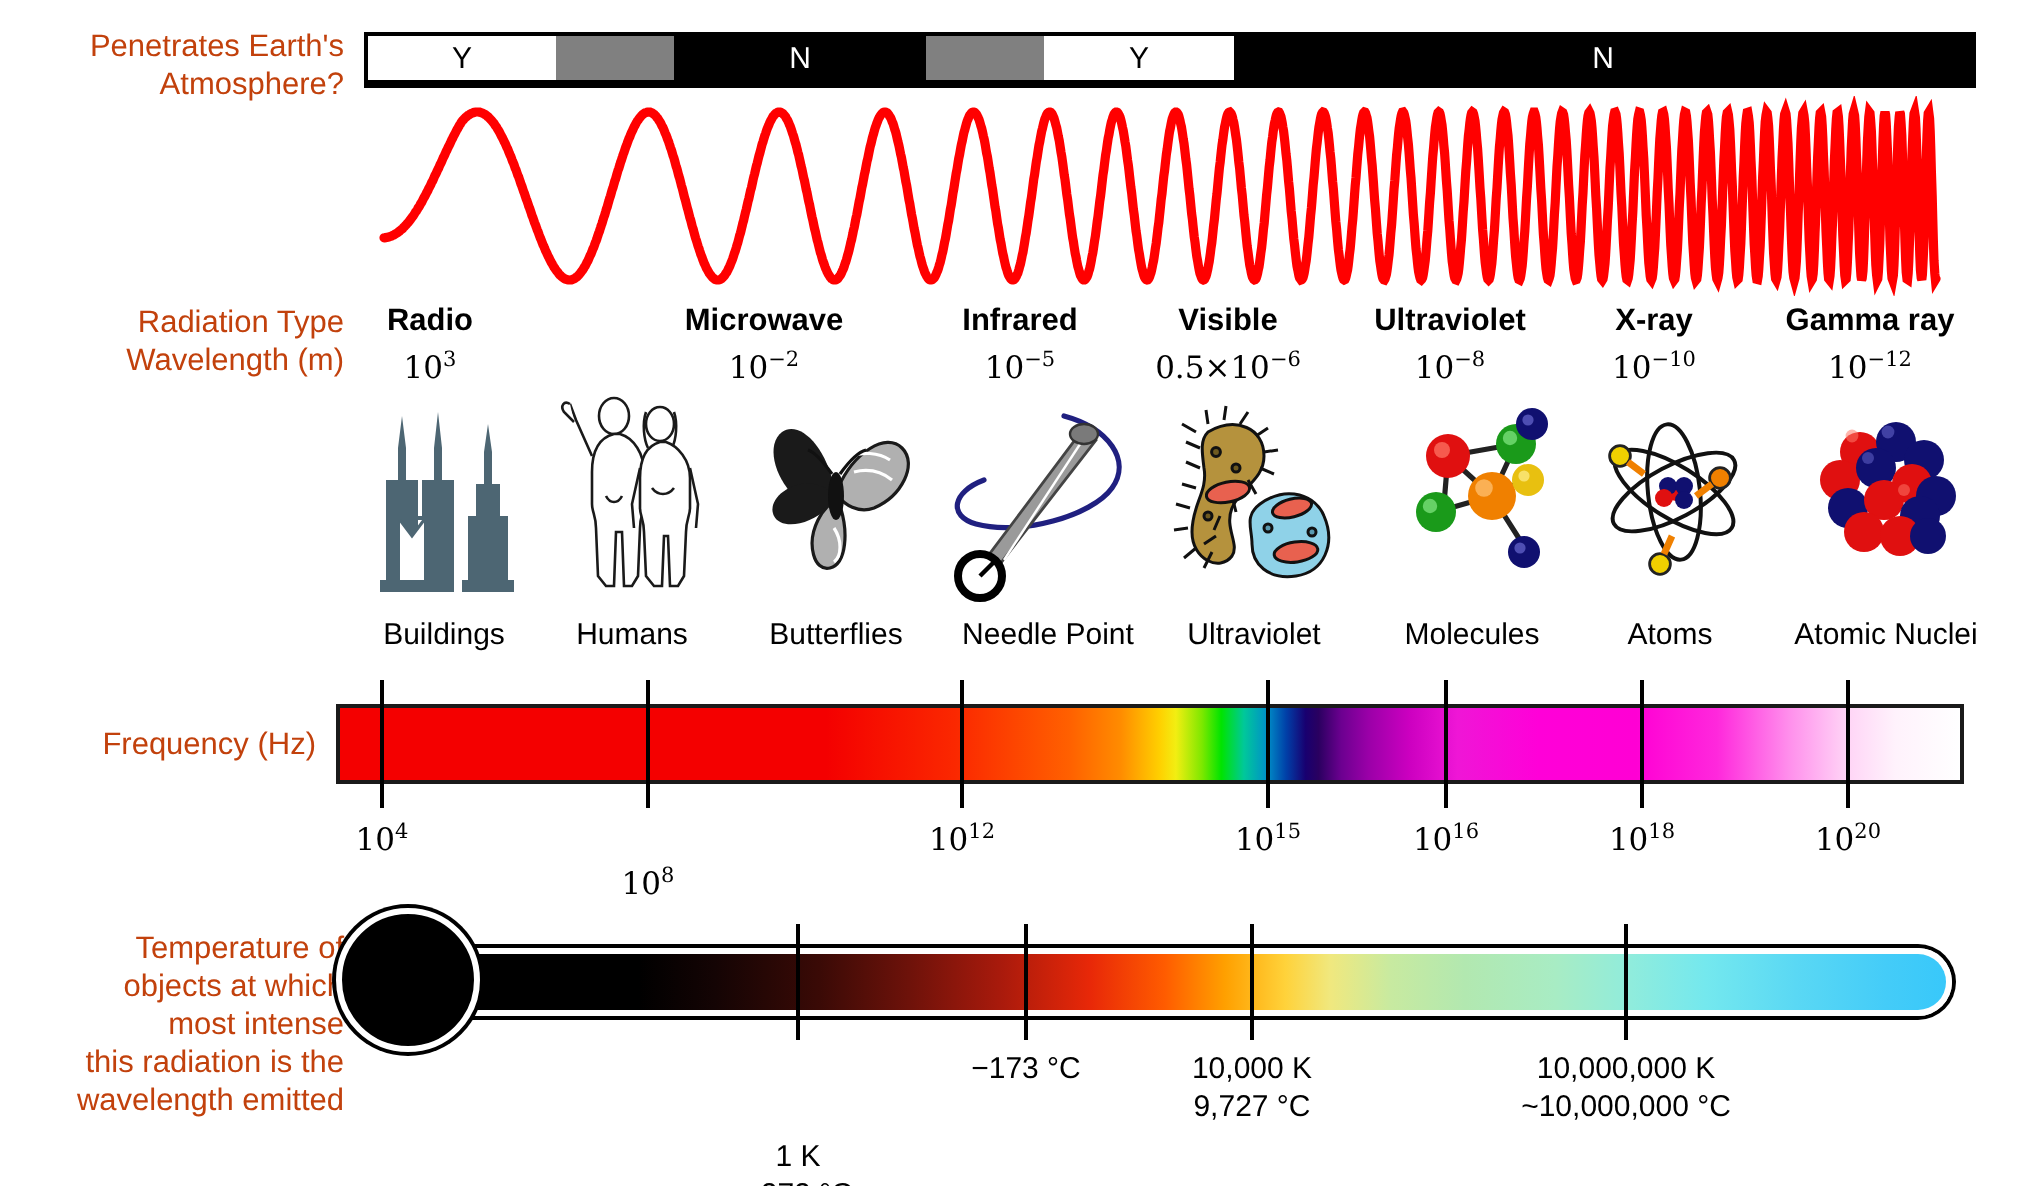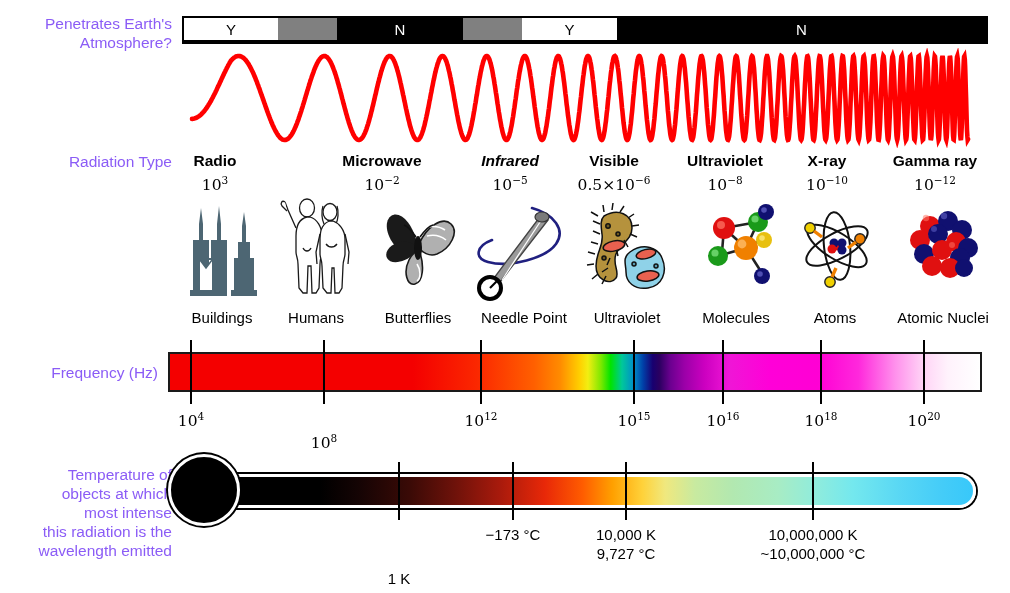--- a/index.html
+++ b/index.html
@@ -4,21 +4,21 @@
 <style>
   html,body{margin:0;padding:0;}
   body{
     width:1010px;height:593px;background:#ffffff;
     font-family:"Liberation Sans", sans-serif;
     color:#000;overflow:hidden;position:relative;
   }
   #root{position:absolute;left:0;top:0;width:1010px;height:593px;}
   .abs{position:absolute;}
   .rowlabel{
-    font-size:15.5px;line-height:19px;text-align:right;color:#8b5cf6;
+    font-size:15.5px;line-height:19px;text-align:right;color:#c2410c;
   }
   
   #atmo-bar{
     left:182px;top:16px;width:806px;height:28px;
     background:#000;border:2px solid #000;box-sizing:border-box;
   }
   .atmo-seg{position:absolute;top:2px;height:22px;box-sizing:border-box;}
   .atmo-white{background:#ffffff;}
   .atmo-gray{background:#808080;}
   .atmo-txt{
@@ -111,25 +111,26 @@
     </div>
 
   <div class="abs" style="left:180px;top:48px;width:800px;height:100px;">
     <svg width="800" height="100" viewBox="0 0 800 100">
       <path id="wavepath" fill="none" stroke="#ff0000" stroke-width="4.6" stroke-linecap="round" d="M12.0,70.9 L12.3,70.9 L12.6,70.8 L13.0,70.8 L13.3,70.7 L13.6,70.7 L13.9,70.6 L14.3,70.5 L14.6,70.4 L14.9,70.3 L15.2,70.2 L15.6,70.1 L15.9,69.9 L16.2,69.8 L16.5,69.6 L16.9,69.5 L17.2,69.3 L17.5,69.1 L17.8,68.9 L18.1,68.7 L18.5,68.5 L18.8,68.3 L19.1,68.1 L19.4,67.8 L19.8,67.6 L20.1,67.3 L20.4,67.0 L20.7,66.8 L21.1,66.5 L21.4,66.2 L21.7,65.8 L22.0,65.5 L22.3,65.2 L22.7,64.8 L23.0,64.5 L23.3,64.1 L23.6,63.8 L24.0,63.4 L24.3,63.0 L24.6,62.6 L24.9,62.2 L25.3,61.7 L25.6,61.3 L25.9,60.9 L26.2,60.4 L26.6,60.0 L26.9,59.5 L27.2,59.0 L27.5,58.5 L27.8,58.0 L28.2,57.5 L28.5,57.0 L28.8,56.5 L29.1,55.9 L29.5,55.4 L29.8,54.9 L30.1,54.3 L30.4,53.7 L30.8,53.2 L31.1,52.6 L31.4,52.0 L31.7,51.4 L32.0,50.8 L32.4,50.2 L32.7,49.6 L33.0,49.0 L33.3,48.3 L33.7,47.7 L34.0,47.1 L34.3,46.4 L34.6,45.8 L35.0,45.1 L35.3,44.5 L35.6,43.8 L35.9,43.1 L36.3,42.5 L36.6,41.8 L36.9,41.1 L37.2,40.4 L37.5,39.7 L37.9,39.0 L38.2,38.4 L38.5,37.7 L38.8,37.0 L39.2,36.3 L39.5,35.6 L39.8,34.9 L40.1,34.2 L40.5,33.5 L40.8,32.8 L41.1,32.1 L41.4,31.4 L41.7,30.7 L42.1,30.0 L42.4,29.3 L42.7,28.6 L43.0,27.9 L43.4,27.2 L43.7,26.5 L44.0,25.8 L44.3,25.2 L44.7,24.5 L45.0,23.8 L45.3,23.2 L45.6,22.5 L45.9,21.8 L46.3,21.2 L46.6,20.5 L46.9,19.9 L47.2,19.3 L47.6,18.6 L47.9,18.0 L48.2,17.4 L48.5,16.8 L48.9,16.2 L49.2,15.6 L49.5,15.1 L49.8,14.5 L50.2,14.0 L50.5,13.4 L50.8,12.9 L51.1,12.5 L51.4,12.1 L51.8,11.8 L52.1,11.4 L52.4,11.1 L52.7,10.8 L53.1,10.5 L53.4,10.2 L53.7,10.0 L54.0,9.7 L54.4,9.5 L54.7,9.3 L55.0,9.1 L55.3,8.9 L55.6,8.7 L56.0,8.6 L56.3,8.5 L56.6,8.3 L56.9,8.2 L57.3,8.2 L57.6,8.1 L57.9,8.0 L58.2,8.0 L58.6,8.0 L58.9,8.0 L59.2,8.0 L59.5,8.1 L59.9,8.1 L60.2,8.2 L60.5,8.3 L60.8,8.4 L61.1,8.5 L61.5,8.7 L61.8,8.8 L62.1,9.0 L62.4,9.2 L62.8,9.4 L63.1,9.6 L63.4,9.9 L63.7,10.2 L64.1,10.4 L64.4,10.7 L64.7,11.1 L65.0,11.4 L65.3,11.7 L65.7,12.1 L66.0,12.5 L66.3,12.9 L66.6,13.3 L67.0,13.7 L67.3,14.2 L67.6,14.7 L67.9,15.1 L68.3,15.6 L68.6,16.2 L68.9,16.7 L69.2,17.2 L69.6,17.8 L69.9,18.4 L70.2,19.0 L70.5,19.6 L70.8,20.2 L71.2,20.8 L71.5,21.5 L71.8,22.1 L72.1,22.8 L72.5,23.5 L72.8,24.2 L73.1,24.9 L73.4,25.6 L73.8,26.4 L74.1,27.1 L74.4,27.9 L74.7,28.7 L75.0,29.4 L75.4,30.2 L75.7,31.0 L76.0,31.9 L76.3,32.7 L76.7,33.5 L77.0,34.3 L77.3,35.2 L77.6,36.1 L78.0,36.9 L78.3,37.8 L78.6,38.7 L78.9,39.6 L79.3,40.4 L79.6,41.3 L79.9,42.2 L80.2,43.1 L80.5,44.1 L80.9,45.0 L81.2,45.9 L81.5,46.8 L81.8,47.7 L82.2,48.7 L82.5,49.6 L82.8,50.5 L83.1,51.4 L83.5,52.4 L83.8,53.3 L84.1,54.2 L84.4,55.2 L84.8,56.1 L85.1,57.0 L85.4,57.9 L85.7,58.8 L86.0,59.8 L86.4,60.7 L86.7,61.6 L87.0,62.5 L87.3,63.4 L87.7,64.3 L88.0,65.2 L88.3,66.0 L88.6,66.9 L89.0,67.8 L89.3,68.6 L89.6,69.5 L89.9,70.3 L90.2,71.1 L90.6,72.0 L90.9,72.8 L91.2,73.6 L91.5,74.4 L91.9,75.1 L92.2,75.9 L92.5,76.6 L92.8,77.4 L93.2,78.1 L93.5,78.8 L93.8,79.5 L94.1,80.2 L94.5,80.8 L94.8,81.5 L95.1,82.1 L95.4,82.7 L95.7,83.3 L96.1,83.9 L96.4,84.5 L96.7,85.0 L97.0,85.6 L97.4,86.1 L97.7,86.6 L98.0,87.0 L98.3,87.5 L98.7,87.9 L99.0,88.3 L99.3,88.7 L99.6,89.1 L99.9,89.5 L100.3,89.8 L100.6,90.1 L100.9,90.4 L101.2,90.6 L101.6,90.9 L101.9,91.1 L102.2,91.3 L102.5,91.5 L102.9,91.6 L103.2,91.7 L103.5,91.8 L103.8,91.9 L104.2,92.0 L104.5,92.0 L104.8,92.0 L105.1,92.0 L105.4,91.9 L105.8,91.9 L106.1,91.8 L106.4,91.7 L106.7,91.5 L107.1,91.4 L107.4,91.2 L107.7,91.0 L108.0,90.7 L108.4,90.5 L108.7,90.2 L109.0,89.9 L109.3,89.6 L109.6,89.2 L110.0,88.8 L110.3,88.4 L110.6,88.0 L110.9,87.5 L111.3,87.1 L111.6,86.6 L111.9,86.1 L112.2,85.5 L112.6,85.0 L112.9,84.4 L113.2,83.8 L113.5,83.1 L113.9,82.5 L114.2,81.8 L114.5,81.1 L114.8,80.4 L115.1,79.7 L115.5,79.0 L115.8,78.2 L116.1,77.4 L116.4,76.6 L116.8,75.8 L117.1,75.0 L117.4,74.1 L117.7,73.2 L118.1,72.4 L118.4,71.5 L118.7,70.5 L119.0,69.6 L119.3,68.7 L119.7,67.7 L120.0,66.7 L120.3,65.8 L120.6,64.8 L121.0,63.8 L121.3,62.8 L121.6,61.7 L121.9,60.7 L122.3,59.7 L122.6,58.6 L122.9,57.6 L123.2,56.5 L123.6,55.5 L123.9,54.4 L124.2,53.3 L124.5,52.3 L124.8,51.2 L125.2,50.1 L125.5,49.0 L125.8,47.9 L126.1,46.9 L126.5,45.8 L126.8,44.7 L127.1,43.6 L127.4,42.5 L127.8,41.5 L128.1,40.4 L128.4,39.3 L128.7,38.3 L129.0,37.2 L129.4,36.2 L129.7,35.2 L130.0,34.2 L130.3,33.1 L130.7,32.1 L131.0,31.1 L131.3,30.2 L131.6,29.2 L132.0,28.2 L132.3,27.3 L132.6,26.4 L132.9,25.5 L133.3,24.6 L133.6,23.7 L133.9,22.8 L134.2,22.0 L134.5,21.2 L134.9,20.4 L135.2,19.6 L135.5,18.8 L135.8,18.1 L136.2,17.4 L136.5,16.7 L136.8,16.0 L137.1,15.3 L137.5,14.7 L137.8,14.1 L138.1,13.5 L138.4,13.0 L138.7,12.5 L139.1,12.0 L139.4,11.5 L139.7,11.1 L140.0,10.7 L140.4,10.3 L140.7,9.9 L141.0,9.6 L141.3,9.3 L141.7,9.0 L142.0,8.8 L142.3,8.6 L142.6,8.4 L143.0,8.3 L143.3,8.2 L143.6,8.1 L143.9,8.0 L144.2,8.0 L144.6,8.0 L144.9,8.1 L145.2,8.1 L145.5,8.2 L145.9,8.4 L146.2,8.6 L146.5,8.8 L146.8,9.0 L147.2,9.3 L147.5,9.6 L147.8,9.9 L148.1,10.3 L148.4,10.7 L148.8,11.1 L149.1,11.6 L149.4,12.1 L149.7,12.6 L150.1,13.1 L150.4,13.7 L150.7,14.3 L151.0,15.0 L151.4,15.6 L151.7,16.3 L152.0,17.0 L152.3,17.8 L152.6,18.6 L153.0,19.4 L153.3,20.2 L153.6,21.1 L153.9,21.9 L154.3,22.8 L154.6,23.8 L154.9,24.7 L155.2,25.7 L155.6,26.7 L155.9,27.7 L156.2,28.7 L156.5,29.8 L156.9,30.8 L157.2,31.9 L157.5,33.0 L157.8,34.2 L158.1,35.3 L158.5,36.4 L158.8,37.6 L159.1,38.8 L159.4,39.9 L159.8,41.1 L160.1,42.3 L160.4,43.5 L160.7,44.8 L161.1,46.0 L161.4,47.2 L161.7,48.4 L162.0,49.7 L162.3,50.9 L162.7,52.1 L163.0,53.4 L163.3,54.6 L163.6,55.8 L164.0,57.1 L164.3,58.3 L164.6,59.5 L164.9,60.7 L165.3,61.9 L165.6,63.1 L165.9,64.3 L166.2,65.5 L166.6,66.6 L166.9,67.8 L167.2,68.9 L167.5,70.0 L167.8,71.1 L168.2,72.2 L168.5,73.2 L168.8,74.3 L169.1,75.3 L169.5,76.3 L169.8,77.3 L170.1,78.2 L170.4,79.2 L170.8,80.1 L171.1,80.9 L171.4,81.8 L171.7,82.6 L172.0,83.4 L172.4,84.2 L172.7,84.9 L173.0,85.6 L173.3,86.3 L173.7,86.9 L174.0,87.5 L174.3,88.0 L174.6,88.6 L175.0,89.1 L175.3,89.5 L175.6,89.9 L175.9,90.3 L176.3,90.7 L176.6,91.0 L176.9,91.2 L177.2,91.5 L177.5,91.7 L177.9,91.8 L178.2,91.9 L178.5,92.0 L178.8,92.0 L179.2,92.0 L179.5,91.9 L179.8,91.8 L180.1,91.7 L180.5,91.5 L180.8,91.3 L181.1,91.0 L181.4,90.7 L181.7,90.4 L182.1,90.0 L182.4,89.6 L182.7,89.1 L183.0,88.6 L183.4,88.1 L183.7,87.5 L184.0,86.9 L184.3,86.2 L184.7,85.5 L185.0,84.8 L185.3,84.0 L185.6,83.2 L186.0,82.3 L186.3,81.5 L186.6,80.6 L186.9,79.6 L187.2,78.6 L187.6,77.6 L187.9,76.6 L188.2,75.6 L188.5,74.5 L188.9,73.3 L189.2,72.2 L189.5,71.0 L189.8,69.8 L190.2,68.6 L190.5,67.4 L190.8,66.1 L191.1,64.9 L191.4,63.6 L191.8,62.3 L192.1,60.9 L192.4,59.6 L192.7,58.3 L193.1,56.9 L193.4,55.5 L193.7,54.2 L194.0,52.8 L194.4,51.4 L194.7,50.0 L195.0,48.6 L195.3,47.2 L195.7,45.9 L196.0,44.5 L196.3,43.1 L196.6,41.7 L196.9,40.4 L197.3,39.0 L197.6,37.6 L197.9,36.3 L198.2,35.0 L198.6,33.7 L198.9,32.4 L199.2,31.1 L199.5,29.9 L199.9,28.6 L200.2,27.4 L200.5,26.3 L200.8,25.1 L201.1,24.0 L201.5,22.9 L201.8,21.8 L202.1,20.8 L202.4,19.8 L202.8,18.8 L203.1,17.8 L203.4,16.9 L203.7,16.1 L204.1,15.2 L204.4,14.5 L204.7,13.7 L205.0,13.0 L205.4,12.3 L205.7,11.7 L206.0,11.2 L206.3,10.6 L206.6,10.1 L207.0,9.7 L207.3,9.3 L207.6,9.0 L207.9,8.7 L208.3,8.5 L208.6,8.3 L208.9,8.1 L209.2,8.0 L209.6,8.0 L209.9,8.0 L210.2,8.1 L210.5,8.2 L210.8,8.4 L211.2,8.6 L211.5,8.8 L211.8,9.2 L212.1,9.5 L212.5,10.0 L212.8,10.4 L213.1,11.0 L213.4,11.5 L213.8,12.1 L214.1,12.8 L214.4,13.5 L214.7,14.3 L215.1,15.1 L215.4,16.0 L215.7,16.9 L216.0,17.8 L216.3,18.8 L216.7,19.8 L217.0,20.9 L217.3,22.0 L217.6,23.1 L218.0,24.3 L218.3,25.5 L218.6,26.7 L218.9,28.0 L219.3,29.3 L219.6,30.7 L219.9,32.0 L220.2,33.4 L220.5,34.8 L220.9,36.3 L221.2,37.7 L221.5,39.2 L221.8,40.7 L222.2,42.2 L222.5,43.7 L222.8,45.2 L223.1,46.7 L223.5,48.3 L223.8,49.8 L224.1,51.4 L224.4,52.9 L224.8,54.4 L225.1,56.0 L225.4,57.5 L225.7,59.0 L226.0,60.5 L226.4,62.0 L226.7,63.5 L227.0,65.0 L227.3,66.4 L227.7,67.9 L228.0,69.3 L228.3,70.7 L228.6,72.0 L229.0,73.3 L229.3,74.6 L229.6,75.9 L229.9,77.1 L230.2,78.3 L230.6,79.4 L230.9,80.5 L231.2,81.6 L231.5,82.6 L231.9,83.6 L232.2,84.5 L232.5,85.4 L232.8,86.2 L233.2,87.0 L233.5,87.8 L233.8,88.4 L234.1,89.0 L234.5,89.6 L234.8,90.1 L235.1,90.6 L235.4,90.9 L235.7,91.3 L236.1,91.5 L236.4,91.8 L236.7,91.9 L237.0,92.0 L237.4,92.0 L237.7,92.0 L238.0,91.9 L238.3,91.7 L238.7,91.5 L239.0,91.2 L239.3,90.8 L239.6,90.4 L239.9,89.9 L240.3,89.4 L240.6,88.8 L240.9,88.1 L241.2,87.4 L241.6,86.6 L241.9,85.8 L242.2,84.9 L242.5,83.9 L242.9,82.9 L243.2,81.9 L243.5,80.8 L243.8,79.6 L244.2,78.4 L244.5,77.2 L244.8,75.9 L245.1,74.6 L245.4,73.2 L245.8,71.8 L246.1,70.3 L246.4,68.9 L246.7,67.3 L247.1,65.8 L247.4,64.2 L247.7,62.6 L248.0,61.0 L248.4,59.4 L248.7,57.7 L249.0,56.1 L249.3,54.4 L249.6,52.7 L250.0,51.0 L250.3,49.3 L250.6,47.6 L250.9,45.9 L251.3,44.2 L251.6,42.5 L251.9,40.9 L252.2,39.2 L252.6,37.6 L252.9,35.9 L253.2,34.3 L253.5,32.7 L253.9,31.2 L254.2,29.7 L254.5,28.2 L254.8,26.7 L255.1,25.3 L255.5,23.9 L255.8,22.6 L256.1,21.3 L256.4,20.1 L256.8,18.9 L257.1,17.7 L257.4,16.6 L257.7,15.6 L258.1,14.6 L258.4,13.7 L258.7,12.9 L259.0,12.1 L259.3,11.4 L259.7,10.7 L260.0,10.1 L260.3,9.6 L260.6,9.2 L261.0,8.8 L261.3,8.5 L261.6,8.2 L261.9,8.1 L262.3,8.0 L262.6,8.0 L262.9,8.1 L263.2,8.2 L263.6,8.4 L263.9,8.7 L264.2,9.1 L264.5,9.6 L264.8,10.1 L265.2,10.7 L265.5,11.3 L265.8,12.1 L266.1,12.9 L266.5,13.7 L266.8,14.7 L267.1,15.7 L267.4,16.8 L267.8,17.9 L268.1,19.1 L268.4,20.4 L268.7,21.7 L269.0,23.0 L269.4,24.5 L269.7,25.9 L270.0,27.5 L270.3,29.0 L270.7,30.6 L271.0,32.3 L271.3,33.9 L271.6,35.7 L272.0,37.4 L272.3,39.2 L272.6,41.0 L272.9,42.8 L273.3,44.6 L273.6,46.4 L273.9,48.3 L274.2,50.1 L274.5,52.0 L274.9,53.8 L275.2,55.7 L275.5,57.5 L275.8,59.3 L276.2,61.2 L276.5,62.9 L276.8,64.7 L277.1,66.4 L277.5,68.2 L277.8,69.8 L278.1,71.5 L278.4,73.1 L278.7,74.6 L279.1,76.1 L279.4,77.6 L279.7,79.0 L280.0,80.3 L280.4,81.6 L280.7,82.8 L281.0,84.0 L281.3,85.0 L281.7,86.1 L282.0,87.0 L282.3,87.9 L282.6,88.6 L283.0,89.4 L283.3,90.0 L283.6,90.5 L283.9,91.0 L284.2,91.4 L284.6,91.7 L284.9,91.9 L285.2,92.0 L285.5,92.0 L285.9,91.9 L286.2,91.8 L286.5,91.5 L286.8,91.2 L287.2,90.8 L287.5,90.3 L287.8,89.7 L288.1,89.0 L288.4,88.2 L288.8,87.4 L289.1,86.5 L289.4,85.5 L289.7,84.4 L290.1,83.2 L290.4,82.0 L290.7,80.7 L291.0,79.3 L291.4,77.8 L291.7,76.3 L292.0,74.7 L292.3,73.1 L292.7,71.4 L293.0,69.7 L293.3,67.9 L293.6,66.1 L293.9,64.3 L294.3,62.4 L294.6,60.5 L294.9,58.5 L295.2,56.5 L295.6,54.6 L295.9,52.6 L296.2,50.5 L296.5,48.5 L296.9,46.5 L297.2,44.5 L297.5,42.5 L297.8,40.6 L298.1,38.6 L298.5,36.7 L298.8,34.8 L299.1,32.9 L299.4,31.1 L299.8,29.3 L300.1,27.5 L300.4,25.8 L300.7,24.2 L301.1,22.6 L301.4,21.1 L301.7,19.6 L302.0,18.2 L302.4,16.9 L302.7,15.7 L303.0,14.6 L303.3,13.5 L303.6,12.5 L304.0,11.6 L304.3,10.8 L304.6,10.1 L304.9,9.5 L305.3,9.0 L305.6,8.6 L305.9,8.3 L306.2,8.1 L306.6,8.0 L306.9,8.0 L307.2,8.1 L307.5,8.3 L307.8,8.6 L308.2,9.1 L308.5,9.6 L308.8,10.2 L309.1,10.9 L309.5,11.7 L309.8,12.7 L310.1,13.7 L310.4,14.8 L310.8,16.0 L311.1,17.3 L311.4,18.6 L311.7,20.1 L312.1,21.6 L312.4,23.2 L312.7,24.9 L313.0,26.7 L313.3,28.5 L313.7,30.3 L314.0,32.2 L314.3,34.2 L314.6,36.2 L315.0,38.3 L315.3,40.4 L315.6,42.5 L315.9,44.6 L316.3,46.7 L316.6,48.9 L316.9,51.1 L317.2,53.2 L317.5,55.4 L317.9,57.5 L318.2,59.7 L318.5,61.8 L318.8,63.9 L319.2,65.9 L319.5,67.9 L319.8,69.9 L320.1,71.8 L320.5,73.6 L320.8,75.4 L321.1,77.1 L321.4,78.7 L321.8,80.3 L322.1,81.8 L322.4,83.2 L322.7,84.5 L323.0,85.7 L323.4,86.8 L323.7,87.9 L324.0,88.8 L324.3,89.6 L324.7,90.3 L325.0,90.8 L325.3,91.3 L325.6,91.6 L326.0,91.9 L326.3,92.0 L326.6,92.0 L326.9,91.9 L327.2,91.6 L327.6,91.2 L327.9,90.7 L328.2,90.1 L328.5,89.4 L328.9,88.6 L329.2,87.6 L329.5,86.6 L329.8,85.4 L330.2,84.1 L330.5,82.8 L330.8,81.3 L331.1,79.7 L331.5,78.1 L331.8,76.3 L332.1,74.5 L332.4,72.6 L332.7,70.6 L333.1,68.6 L333.4,66.5 L333.7,64.4 L334.0,62.2 L334.4,59.9 L334.7,57.7 L335.0,55.4 L335.3,53.1 L335.7,50.8 L336.0,48.5 L336.3,46.1 L336.6,43.8 L336.9,41.5 L337.3,39.3 L337.6,37.0 L337.9,34.8 L338.2,32.7 L338.6,30.6 L338.9,28.5 L339.2,26.5 L339.5,24.6 L339.9,22.8 L340.2,21.0 L340.5,19.4 L340.8,17.8 L341.2,16.3 L341.5,15.0 L341.8,13.7 L342.1,12.6 L342.4,11.6 L342.8,10.7 L343.1,9.9 L343.4,9.2 L343.7,8.7 L344.1,8.4 L344.4,8.1 L344.7,8.0 L345.0,8.0 L345.4,8.2 L345.7,8.5 L346.0,8.9 L346.3,9.5 L346.6,10.2 L347.0,11.1 L347.3,12.1 L347.6,13.2 L347.9,14.4 L348.3,15.7 L348.6,17.2 L348.9,18.8 L349.2,20.4 L349.6,22.2 L349.9,24.1 L350.2,26.1 L350.5,28.1 L350.9,30.3 L351.2,32.5 L351.5,34.7 L351.8,37.0 L352.1,39.4 L352.5,41.8 L352.8,44.2 L353.1,46.7 L353.4,49.2 L353.8,51.7 L354.1,54.1 L354.4,56.6 L354.7,59.0 L355.1,61.5 L355.4,63.8 L355.7,66.2 L356.0,68.4 L356.3,70.7 L356.7,72.8 L357.0,74.9 L357.3,76.8 L357.6,78.7 L358.0,80.5 L358.3,82.2 L358.6,83.7 L358.9,85.2 L359.3,86.5 L359.6,87.7 L359.9,88.7 L360.2,89.7 L360.6,90.4 L360.9,91.0 L361.2,91.5 L361.5,91.8 L361.8,92.0 L362.2,92.0 L362.5,91.8 L362.8,91.5 L363.1,91.1 L363.5,90.5 L363.8,89.7 L364.1,88.8 L364.4,87.7 L364.8,86.5 L365.1,85.2 L365.4,83.7 L365.7,82.1 L366.0,80.3 L366.4,78.5 L366.7,76.5 L367.0,74.4 L367.3,72.3 L367.7,70.0 L368.0,67.7 L368.3,65.3 L368.6,62.8 L369.0,60.3 L369.3,57.7 L369.6,55.1 L369.9,52.5 L370.3,49.9 L370.6,47.3 L370.9,44.6 L371.2,42.0 L371.5,39.4 L371.9,36.9 L372.2,34.4 L372.5,32.0 L372.8,29.6 L373.2,27.3 L373.5,25.1 L373.8,23.0 L374.1,21.0 L374.5,19.2 L374.8,17.4 L375.1,15.8 L375.4,14.3 L375.7,13.0 L376.1,11.8 L376.4,10.7 L376.7,9.9 L377.0,9.1 L377.4,8.6 L377.7,8.2 L378.0,8.0 L378.3,8.0 L378.7,8.2 L379.0,8.5 L379.3,9.0 L379.6,9.7 L380.0,10.5 L380.3,11.5 L380.6,12.7 L380.9,14.0 L381.2,15.5 L381.6,17.2 L381.9,19.0 L382.2,20.9 L382.5,22.9 L382.9,25.1 L383.2,27.4 L383.5,29.8 L383.8,32.2 L384.2,34.8 L384.5,37.4 L384.8,40.1 L385.1,42.8 L385.4,45.5 L385.8,48.3 L386.1,51.1 L386.4,53.9 L386.7,56.7 L387.1,59.4 L387.4,62.1 L387.7,64.8 L388.0,67.4 L388.4,69.9 L388.7,72.3 L389.0,74.7 L389.3,76.9 L389.7,79.0 L390.0,81.0 L390.3,82.8 L390.6,84.5 L390.9,86.1 L391.3,87.4 L391.6,88.6 L391.9,89.7 L392.2,90.5 L392.6,91.2 L392.9,91.6 L393.2,91.9 L393.5,92.0 L393.9,91.9 L394.2,91.6 L394.5,91.1 L394.8,90.4 L395.1,89.5 L395.5,88.4 L395.8,87.1 L396.1,85.7 L396.4,84.1 L396.8,82.3 L397.1,80.4 L397.4,78.3 L397.7,76.1 L398.1,73.7 L398.4,71.2 L398.7,68.7 L399.0,66.0 L399.4,63.3 L399.7,60.4 L400.0,57.6 L400.3,54.7 L400.6,51.7 L401.0,48.8 L401.3,45.8 L401.6,42.9 L401.9,40.0 L402.3,37.2 L402.6,34.4 L402.9,31.7 L403.2,29.0 L403.6,26.5 L403.9,24.1 L404.2,21.8 L404.5,19.7 L404.8,17.7 L405.2,15.9 L405.5,14.2 L405.8,12.7 L406.1,11.4 L406.5,10.3 L406.8,9.5 L407.1,8.8 L407.4,8.3 L407.8,8.0 L408.1,8.0 L408.4,8.2 L408.7,8.6 L409.1,9.2 L409.4,10.0 L409.7,11.1 L410.0,12.3 L410.3,13.8 L410.7,15.4 L411.0,17.2 L411.3,19.2 L411.6,21.4 L412.0,23.7 L412.3,26.2 L412.6,28.8 L412.9,31.5 L413.3,34.3 L413.6,37.2 L413.9,40.2 L414.2,43.2 L414.5,46.3 L414.9,49.4 L415.2,52.5 L415.5,55.6 L415.8,58.7 L416.2,61.7 L416.5,64.7 L416.8,67.5 L417.1,70.3 L417.5,73.0 L417.8,75.6 L418.1,78.0 L418.4,80.3 L418.8,82.4 L419.1,84.3 L419.4,86.0 L419.7,87.5 L420.0,88.8 L420.4,89.9 L420.7,90.8 L421.0,91.4 L421.3,91.8 L421.7,92.0 L422.0,91.9 L422.3,91.6 L422.6,91.0 L423.0,90.2 L423.3,89.2 L423.6,87.9 L423.9,86.5 L424.2,84.8 L424.6,82.8 L424.9,80.7 L425.2,78.5 L425.5,76.0 L425.9,73.4 L426.2,70.6 L426.5,67.8 L426.8,64.8 L427.2,61.7 L427.5,58.5 L427.8,55.3 L428.1,52.1 L428.5,48.8 L428.8,45.6 L429.1,42.3 L429.4,39.1 L429.7,36.0 L430.1,33.0 L430.4,30.0 L430.7,27.2 L431.0,24.5 L431.4,22.0 L431.7,19.6 L432.0,17.4 L432.3,15.4 L432.7,13.7 L433.0,12.1 L433.3,10.8 L433.6,9.7 L433.9,8.9 L434.3,8.3 L434.6,8.1 L434.9,8.0 L435.2,8.3 L435.6,8.8 L435.9,9.5 L436.2,10.5 L436.5,11.8 L436.9,13.3 L437.2,15.1 L437.5,17.1 L437.8,19.3 L438.2,21.7 L438.5,24.3 L438.8,27.0 L439.1,29.9 L439.4,33.0 L439.8,36.1 L440.1,39.4 L440.4,42.7 L440.7,46.1 L441.1,49.5 L441.4,52.9 L441.7,56.3 L442.0,59.7 L442.4,63.0 L442.7,66.2 L443.0,69.3 L443.3,72.3 L443.6,75.2 L444.0,77.9 L444.3,80.3 L444.6,82.6 L444.9,84.7 L445.3,86.5 L445.6,88.1 L445.9,89.4 L446.2,90.5 L446.6,91.3 L446.9,91.8 L447.2,92.0 L447.5,91.9 L447.9,91.5 L448.2,90.9 L448.5,89.9 L448.8,88.7 L449.1,87.2 L449.5,85.4 L449.8,83.4 L450.1,81.1 L450.4,78.7 L450.8,76.0 L451.1,73.1 L451.4,70.1 L451.7,66.9 L452.1,63.6 L452.4,60.1 L452.7,56.6 L453.0,53.1 L453.3,49.5 L453.7,45.9 L454.0,42.4 L454.3,38.9 L454.6,35.5 L455.0,32.2 L455.3,29.0 L455.6,25.9 L455.9,23.1 L456.3,20.4 L456.6,17.9 L456.9,15.7 L457.2,13.8 L457.6,12.1 L457.9,10.6 L458.2,9.5 L458.5,8.7 L458.8,8.2 L459.2,8.0 L459.5,8.1 L459.8,8.6 L460.1,9.3 L460.5,10.4 L460.8,11.8 L461.1,13.4 L461.4,15.4 L461.8,17.6 L462.1,20.1 L462.4,22.8 L462.7,25.7 L463.0,28.8 L463.4,32.1 L463.7,35.5 L464.0,39.1 L464.3,42.7 L464.7,46.4 L465.0,50.1 L465.3,53.9 L465.6,57.6 L466.0,61.2 L466.3,64.8 L466.6,68.2 L466.9,71.5 L467.3,74.7 L467.6,77.6 L467.9,80.3 L468.2,82.8 L468.5,85.1 L468.9,87.0 L469.2,88.6 L469.5,90.0 L469.8,91.0 L470.2,91.6 L470.5,92.0 L470.8,91.9 L471.1,91.6 L471.5,90.9 L471.8,89.8 L472.1,88.5 L472.4,86.8 L472.7,84.7 L473.1,82.4 L473.4,79.9 L473.7,77.0 L474.0,74.0 L474.4,70.7 L474.7,67.2 L475.0,63.6 L475.3,59.9 L475.7,56.1 L476.0,52.3 L476.3,48.4 L476.6,44.5 L477.0,40.6 L477.3,36.9 L477.6,33.2 L477.9,29.7 L478.2,26.4 L478.6,23.2 L478.9,20.3 L479.2,17.7 L479.5,15.3 L479.9,13.2 L480.2,11.5 L480.5,10.1 L480.8,9.0 L481.2,8.3 L481.5,8.0 L481.8,8.1 L482.1,8.5 L482.4,9.3 L482.8,10.5 L483.1,12.0 L483.4,13.9 L483.7,16.1 L484.1,18.6 L484.4,21.4 L484.7,24.4 L485.0,27.7 L485.4,31.2 L485.7,34.9 L486.0,38.8 L486.3,42.7 L486.7,46.7 L487.0,50.7 L487.3,54.8 L487.6,58.8 L487.9,62.7 L488.3,66.5 L488.6,70.2 L488.9,73.7 L489.2,76.9 L489.6,79.9 L489.9,82.6 L490.2,85.1 L490.5,87.1 L490.9,88.9 L491.2,90.2 L491.5,91.2 L491.8,91.8 L492.1,92.0 L492.5,91.8 L492.8,91.2 L493.1,90.1 L493.4,88.7 L493.8,86.9 L494.1,84.8 L494.4,82.2 L494.7,79.4 L495.1,76.3 L495.4,72.9 L495.7,69.3 L496.0,65.5 L496.4,61.5 L496.7,57.5 L497.0,53.3 L497.3,49.1 L497.6,44.9 L498.0,40.8 L498.3,36.7 L498.6,32.8 L498.9,29.0 L499.3,25.4 L499.6,22.1 L499.9,19.1 L500.2,16.4 L500.6,14.0 L500.9,12.0 L501.2,10.4 L501.5,9.2 L501.8,8.4 L502.2,8.0 L502.5,8.1 L502.8,8.6 L503.1,9.6 L503.5,10.9 L503.8,12.7 L504.1,14.9 L504.4,17.4 L504.8,20.3 L505.1,23.6 L505.4,27.1 L505.7,30.8 L506.1,34.8 L506.4,38.9 L506.7,43.1 L507.0,47.5 L507.3,51.8 L507.7,56.2 L508.0,60.5 L508.3,64.6 L508.6,68.7 L509.0,72.5 L509.3,76.1 L509.6,79.4 L509.9,82.4 L510.3,85.0 L510.6,87.2 L510.9,89.1 L511.2,90.5 L511.5,91.4 L511.9,91.9 L512.2,92.0 L512.5,91.5 L512.8,90.6 L513.2,89.2 L513.5,87.4 L513.8,85.2 L514.1,82.6 L514.5,79.5 L514.8,76.2 L515.1,72.5 L515.4,68.6 L515.8,64.5 L516.1,60.2 L516.4,55.8 L516.7,51.3 L517.0,46.7 L517.4,42.3 L517.7,37.9 L518.0,33.6 L518.3,29.5 L518.7,25.7 L519.0,22.1 L519.3,18.9 L519.6,16.0 L520.0,13.5 L520.3,11.5 L520.6,9.9 L520.9,8.8 L521.2,8.1 L521.6,8.0 L521.9,8.4 L522.2,9.3 L522.5,10.7 L522.9,12.5 L523.2,14.8 L523.5,17.6 L523.8,20.7 L524.2,24.2 L524.5,28.0 L524.8,32.1 L525.1,36.4 L525.5,40.9 L525.8,45.5 L526.1,50.2 L526.4,54.8 L526.7,59.5 L527.1,64.0 L527.4,68.3 L527.7,72.4 L528.0,76.3 L528.4,79.8 L528.7,82.9 L529.0,85.6 L529.3,87.9 L529.7,89.7 L530.0,91.0 L530.3,91.8 L530.6,92.0 L530.9,91.7 L531.3,90.9 L531.6,89.5 L531.9,87.6 L532.2,85.3 L532.6,82.4 L532.9,79.2 L533.2,75.5 L533.5,71.6 L533.9,67.3 L534.2,62.8 L534.5,58.1 L534.8,53.3 L535.2,48.5 L535.5,43.7 L535.8,39.0 L536.1,34.4 L536.4,30.0 L536.8,25.8 L537.1,22.0 L537.4,18.6 L537.7,15.6 L538.1,13.0 L538.4,10.9 L538.7,9.4 L539.0,8.4 L539.4,8.0 L539.7,8.2 L540.0,8.9 L540.3,10.2 L540.6,12.1 L541.0,14.4 L541.3,17.3 L541.6,20.6 L541.9,24.4 L542.3,28.5 L542.6,32.9 L542.9,37.6 L543.2,42.4 L543.6,47.3 L543.9,52.3 L544.2,57.3 L544.5,62.2 L544.9,66.9 L545.2,71.3 L545.5,75.5 L545.8,79.3 L546.1,82.7 L546.5,85.6 L546.8,88.0 L547.1,89.9 L547.4,91.2 L547.8,91.9 L548.1,92.0 L548.4,91.4 L548.7,90.3 L549.1,88.6 L549.4,86.3 L549.7,83.4 L550.0,80.1 L550.3,76.3 L550.7,72.1 L551.0,67.6 L551.3,62.9 L551.6,57.9 L552.0,52.8 L552.3,47.6 L552.6,42.5 L552.9,37.5 L553.3,32.7 L553.6,28.1 L553.9,23.8 L554.2,20.0 L554.6,16.6 L554.9,13.7 L555.2,11.4 L555.5,9.6 L555.8,8.5 L556.2,8.0 L556.5,8.2 L556.8,9.0 L557.1,10.5 L557.5,12.5 L557.8,15.2 L558.1,18.4 L558.4,22.1 L558.8,26.3 L559.1,30.8 L559.4,35.7 L559.7,40.7 L560.0,46.0 L560.4,51.3 L560.7,56.6 L561.0,61.8 L561.3,66.8 L561.7,71.5 L562.0,75.9 L562.3,79.9 L562.6,83.4 L563.0,86.4 L563.3,88.8 L563.6,90.5 L563.9,91.6 L564.3,92.0 L564.6,91.7 L564.9,90.7 L565.2,89.1 L565.5,86.8 L565.9,83.9 L566.2,80.4 L566.5,76.4 L566.8,72.0 L567.2,67.2 L567.5,62.1 L567.8,56.8 L568.1,51.3 L568.5,45.9 L568.8,40.5 L569.1,35.2 L569.4,30.2 L569.7,25.5 L570.1,21.3 L570.4,17.5 L570.7,14.3 L571.0,11.7 L571.4,9.8 L571.7,8.5 L572.0,8.0 L572.3,8.2 L572.7,9.2 L573.0,10.8 L573.3,13.2 L573.6,16.2 L574.0,19.7 L574.3,23.9 L574.6,28.5 L574.9,33.5 L575.2,38.8 L575.6,44.3 L575.9,49.9 L576.2,55.5 L576.5,61.0 L576.9,66.3 L577.2,71.4 L577.5,76.0 L577.8,80.2 L578.2,83.9 L578.5,86.9 L578.8,89.3 L579.1,90.9 L579.4,91.8 L579.8,92.0 L580.1,91.3 L580.4,89.9 L580.7,87.8 L581.1,84.9 L581.4,81.4 L581.7,77.3 L582.0,72.7 L582.4,67.6 L582.7,62.2 L583.0,56.6 L583.3,50.9 L583.7,45.1 L584.0,39.4 L584.3,33.9 L584.6,28.7 L584.9,23.9 L585.3,19.6 L585.6,15.9 L585.9,12.8 L586.2,10.5 L586.6,8.9 L586.9,8.1 L587.2,8.1 L587.5,8.9 L587.9,10.6 L588.2,13.0 L588.5,16.1 L588.8,20.0 L589.2,24.4 L589.5,29.3 L589.8,34.6 L590.1,40.3 L590.4,46.1 L590.8,52.1 L591.1,58.0 L591.4,63.7 L591.7,69.2 L592.1,74.3 L592.4,78.9 L592.7,82.9 L593.0,86.3 L593.4,89.0 L593.7,90.8 L594.0,91.8 L594.3,92.0 L594.6,91.2 L595.0,89.7 L595.3,87.3 L595.6,84.2 L595.9,80.3 L596.3,75.8 L596.6,70.7 L596.9,65.2 L597.2,59.4 L597.6,53.4 L597.9,47.3 L598.2,41.3 L598.5,35.4 L598.9,29.8 L599.2,24.7 L599.5,20.1 L599.8,16.1 L600.1,12.9 L600.5,10.4 L600.8,8.8 L601.1,8.0 L601.4,8.2 L601.8,9.3 L602.1,11.3 L602.4,14.1 L602.7,17.7 L603.1,22.0 L603.4,26.9 L603.7,32.4 L604.0,38.2 L604.3,44.3 L604.7,50.6 L605.0,56.8 L605.3,62.9 L605.6,68.7 L606.0,74.1 L606.3,79.0 L606.6,83.2 L606.9,86.7 L607.3,89.3 L607.6,91.1 L607.9,91.9 L608.2,91.8 L608.6,90.8 L608.9,88.8 L609.2,85.9 L609.5,82.2 L609.8,77.7 L610.2,72.6 L610.5,67.0 L610.8,60.9 L611.1,54.7 L611.5,48.3 L611.8,41.9 L612.1,35.7 L612.4,29.8 L612.8,24.4 L613.1,19.6 L613.4,15.5 L613.7,12.3 L614.0,9.9 L614.4,8.4 L614.7,8.0 L615.0,8.6 L615.3,10.1 L615.7,12.6 L616.0,16.0 L616.3,20.3 L616.6,25.2 L617.0,30.8 L617.3,36.8 L617.6,43.2 L617.9,49.8 L618.3,56.3 L618.6,62.7 L618.9,68.8 L619.2,74.5 L619.5,79.5 L619.9,83.8 L620.2,87.3 L620.5,89.9 L620.8,91.5 L621.2,92.0 L621.5,91.5 L621.8,89.9 L622.1,87.4 L622.5,83.8 L622.8,79.5 L623.1,74.3 L623.4,68.6 L623.7,62.4 L624.1,55.8 L624.4,49.1 L624.7,42.4 L625.0,35.9 L625.4,29.7 L625.7,24.1 L626.0,19.1 L626.3,14.9 L626.7,11.7 L627.0,9.4 L627.3,8.2 L627.6,8.1 L628.0,9.1 L628.3,11.1 L628.6,14.2 L628.9,18.3 L629.2,23.2 L629.6,28.8 L629.9,35.0 L630.2,41.6 L630.5,48.4 L630.9,55.3 L631.2,62.0 L631.5,68.5 L631.8,74.4 L632.2,79.7 L632.5,84.2 L632.8,87.7 L633.1,90.3 L633.4,91.7 L633.8,92.0 L634.1,91.1 L634.4,89.1 L634.7,86.0 L635.1,81.9 L635.4,76.9 L635.7,71.2 L636.0,64.9 L636.4,58.1 L636.7,51.1 L637.0,44.1 L637.3,37.2 L637.7,30.7 L638.0,24.7 L638.3,19.4 L638.6,15.0 L638.9,11.6 L639.3,9.3 L639.6,8.1 L639.9,8.2 L640.2,9.4 L640.6,11.9 L640.9,15.4 L641.2,19.9 L641.5,25.4 L641.9,31.5 L642.2,38.2 L642.5,45.2 L642.8,52.4 L643.1,59.6 L643.5,66.4 L643.8,72.8 L644.1,78.5 L644.4,83.4 L644.8,87.3 L645.1,90.1 L645.4,91.6 L645.7,92.0 L646.1,91.0 L646.4,88.9 L646.7,85.5 L647.0,81.1 L647.4,75.7 L647.7,69.5 L648.0,62.8 L648.3,55.6 L648.6,48.3 L649.0,41.0 L649.3,33.9 L649.6,27.4 L649.9,21.5 L650.3,16.5 L650.6,12.6 L650.9,9.8 L651.2,8.3 L651.6,8.1 L651.9,9.2 L652.2,11.5 L652.5,15.1 L652.8,19.8 L653.2,25.5 L653.5,32.0 L653.8,39.0 L654.1,46.4 L654.5,53.9 L654.8,61.3 L655.1,68.3 L655.4,74.8 L655.8,80.5 L656.1,85.2 L656.4,88.7 L656.7,91.0 L657.1,92.0 L657.4,91.6 L657.7,89.8 L658.0,86.7 L658.3,82.4 L658.7,77.0 L659.0,70.8 L659.3,63.8 L659.6,56.4 L660.0,48.7 L660.3,41.1 L660.6,33.7 L660.9,27.0 L661.3,20.9 L661.6,15.9 L661.9,12.0 L662.2,9.3 L662.5,8.1 L662.9,8.3 L663.2,9.9 L663.5,12.9 L663.8,17.1 L664.2,22.5 L664.5,28.9 L664.8,36.0 L665.1,43.6 L665.5,51.4 L665.8,59.1 L666.1,66.6 L666.4,73.5 L666.8,79.6 L667.1,84.6 L667.4,88.5 L667.7,90.9 L668.0,92.0 L668.4,91.5 L668.7,89.6 L669.0,86.2 L669.3,81.6 L669.7,75.8 L670.0,69.1 L670.3,61.7 L670.6,53.8 L671.0,45.8 L671.3,38.0 L671.6,30.6 L671.9,23.9 L672.2,18.1 L672.6,13.5 L672.9,10.2 L673.2,8.4 L673.5,8.1 L673.9,9.3 L674.2,12.1 L674.5,16.3 L674.8,21.7 L675.2,28.2 L675.5,35.6 L675.8,43.4 L676.1,51.6 L676.5,59.6 L676.8,67.4 L677.1,74.4 L677.4,80.6 L677.7,85.6 L678.1,89.3 L678.4,91.4 L678.7,92.0 L679.0,90.9 L679.4,88.3 L679.7,84.2 L680.0,78.8 L680.3,72.2 L680.7,64.8 L681.0,56.8 L681.3,48.5 L681.6,40.3 L681.9,32.4 L682.3,25.2 L682.6,19.0 L682.9,14.0 L683.2,10.4 L683.6,8.4 L683.9,8.1 L684.2,9.4 L684.5,12.3 L684.9,16.8 L685.2,22.6 L685.5,29.5 L685.8,37.2 L686.2,45.5 L686.5,54.0 L686.8,62.3 L687.1,70.1 L687.4,77.1 L687.8,83.0 L688.1,87.6 L688.4,90.6 L688.7,91.9 L689.1,91.5 L689.4,89.4 L689.7,85.7 L690.0,80.4 L690.4,73.9 L690.7,66.4 L691.0,58.2 L691.3,49.6 L691.6,41.0 L692.0,32.8 L692.3,25.3 L692.6,18.9 L692.9,13.8 L693.3,10.2 L693.6,8.3 L693.9,8.2 L694.2,9.9 L694.6,13.3 L694.9,18.3 L695.2,24.7 L695.5,32.2 L695.9,40.5 L696.2,49.2 L696.5,57.9 L696.8,66.4 L697.1,74.1 L697.5,80.7 L697.8,86.0 L698.1,89.7 L698.4,91.7 L698.8,91.8 L699.1,90.1 L699.4,86.5 L699.7,81.3 L700.1,74.7 L700.4,67.0 L700.7,58.5 L701.0,49.6 L701.3,40.8 L701.7,32.3 L702.0,24.6 L702.3,18.1 L702.6,13.0 L703.0,9.6 L703.3,8.1 L703.6,8.5 L703.9,10.8 L704.3,14.9 L704.6,20.7 L704.9,27.8 L705.2,36.0 L705.6,44.8 L705.9,53.9 L706.2,62.9 L706.5,71.2 L706.8,78.5 L707.2,84.5 L707.5,88.9 L707.8,91.4 L708.1,91.9 L708.5,90.5 L708.8,87.1 L709.1,81.9 L709.4,75.2 L709.8,67.3 L710.1,58.5 L710.4,49.3 L710.7,40.1 L711.0,31.4 L711.4,23.6 L711.7,17.0 L712.0,12.1 L712.3,9.1 L712.7,8.0 L713.0,9.0 L713.3,12.1 L713.6,17.0 L714.0,23.6 L714.3,31.5 L714.6,40.3 L714.9,49.7 L715.3,59.0 L715.6,68.0 L715.9,76.0 L716.2,82.7 L716.5,87.8 L716.9,90.9 L717.2,92.0 L717.5,90.9 L717.8,87.8 L718.2,82.7 L718.5,75.9 L718.8,67.7 L719.1,58.7 L719.5,49.1 L719.8,39.6 L720.1,30.7 L720.4,22.7 L720.7,16.2 L721.1,11.4 L721.4,8.6 L721.7,8.1 L722.0,9.7 L722.4,13.5 L722.7,19.2 L723.0,26.5 L723.3,35.2 L723.7,44.6 L724.0,54.3 L724.3,63.8 L724.6,72.6 L725.0,80.1 L725.3,86.1 L725.6,90.1 L725.9,91.9 L726.2,91.4 L726.6,88.7 L726.9,83.9 L727.2,77.1 L727.5,68.9 L727.9,59.7 L728.2,49.9 L728.5,40.0 L728.8,30.8 L729.2,22.5 L729.5,15.9 L729.8,11.1 L730.1,8.5 L730.4,8.2 L730.8,10.3 L731.1,14.6 L731.4,20.9 L731.7,28.9 L732.1,38.1 L732.4,48.0 L732.7,58.0 L733.0,67.6 L733.4,76.2 L733.7,83.2 L734.0,88.4 L734.3,91.4 L734.7,91.9 L735.0,90.0 L735.3,85.8 L735.6,79.5 L735.9,71.5 L736.3,62.1 L736.6,52.1 L736.9,41.9 L737.2,32.2 L737.6,23.5 L737.9,16.4 L738.2,11.3 L738.5,8.5 L738.9,8.2 L739.2,10.3 L739.5,14.9 L739.8,21.6 L740.1,30.0 L740.5,39.6 L740.8,49.9 L741.1,60.2 L741.4,69.8 L741.8,78.3 L742.1,85.1 L742.4,89.7 L742.7,91.8 L743.1,91.4 L743.4,88.5 L743.7,83.1 L744.0,75.7 L744.4,66.6 L744.7,56.5 L745.0,46.0 L745.3,35.8 L745.6,26.4 L746.0,18.5 L746.3,12.5 L746.6,9.0 L746.9,8.0 L747.3,9.7 L747.6,14.0 L747.9,20.6 L748.2,29.1 L748.6,38.9 L748.9,49.5 L749.2,60.1 L749.5,70.1 L749.8,78.7 L750.2,85.6 L750.5,90.1 L750.8,92.0 L751.1,91.1 L751.5,87.5 L751.8,81.5 L752.1,73.4 L752.4,63.7 L752.8,53.1 L753.1,42.3 L753.4,32.0 L753.7,22.9 L754.1,15.5 L754.4,10.5 L754.7,8.2 L755.0,8.6 L755.3,11.9 L755.7,17.7 L756.0,25.8 L756.3,35.5 L756.6,46.2 L757.0,57.1 L757.3,67.6 L757.6,76.9 L757.9,84.4 L758.3,89.5 L758.6,91.9 L758.9,91.3 L759.2,87.9 L759.5,81.8 L759.9,73.5 L760.2,63.6 L760.5,52.7 L760.8,41.5 L761.2,31.0 L761.5,21.8 L761.8,14.6 L762.1,9.9 L762.5,8.0 L762.8,9.2 L763.1,13.2 L763.4,19.9 L763.8,28.8 L764.1,39.2 L764.4,50.5 L764.7,61.6 L765.0,72.0 L765.4,80.8 L765.7,87.3 L766.0,91.1 L766.3,91.9 L766.7,89.6 L767.0,84.4 L767.3,76.7 L767.6,66.9 L768.0,55.9 L768.3,44.5 L768.6,33.4 L768.9,23.6 L769.2,15.7 L769.6,10.4 L769.9,8.1 L770.2,8.9 L770.5,12.9 L770.9,19.6 L771.2,28.7 L771.5,39.4 L771.8,51.0 L772.2,62.4 L772.5,73.0 L772.8,81.7 L773.1,88.1 L773.5,91.5 L773.8,91.7 L774.1,88.6 L774.4,82.6 L774.7,74.0 L775.1,63.5 L775.4,51.9 L775.7,40.2 L776.0,29.2 L776.4,19.9 L776.7,12.9 L777.0,8.9 L777.3,8.1 L777.7,10.7 L778.0,16.4 L778.3,24.8 L778.6,35.3 L778.9,46.9 L779.3,58.8 L779.6,70.0 L779.9,79.6 L780.2,86.8 L780.6,91.0 L780.9,91.9 L781.2,89.3 L781.5,83.5 L781.9,75.0 L782.2,64.3 L782.5,52.5 L782.8,40.4 L783.2,29.2 L783.5,19.6 L783.8,12.6 L784.1,8.7 L784.4,8.2 L784.8,11.3 L785.1,17.6 L785.4,26.7 L785.7,37.8 L786.1,49.9 L786.4,62.0 L786.7,73.1 L787.0,82.3 L787.4,88.7 L787.7,91.8 L788.0,91.3"></path>
     </svg>
   </div>
 
   <div class="abs rowlabel" style="left:6px;top:152px;width:166px;">
     <div>Radiation Type</div>
+    <div>Wavelength (m)</div>
   </div>
   <div id="type-names">
       <div class="type-name" style="left: 125px; top: 152px; width: 180px;">Radio</div>
       <div class="type-name" style="left: 292px; top: 152px; width: 180px;">Microwave</div>
-      <div class="type-name" style="left: 420px; top: 152px; width: 180px; font-style: italic;">Infrared</div>
+      <div class="type-name" style="left: 420px; top: 152px; width: 180px;">Infrared</div>
       <div class="type-name" style="left: 524px; top: 152px; width: 180px;">Visible</div>
       <div class="type-name" style="left: 635px; top: 152px; width: 180px;">Ultraviolet</div>
       <div class="type-name" style="left: 737px; top: 152px; width: 180px;">X-ray</div>
       <div class="type-name" style="left: 845px; top: 152px; width: 180px;">Gamma ray</div>
     </div>
   <div id="wl-values">
       <div class="wl-val" style="left: 125px; top: 174px; width: 180px;">10<sup>3</sup></div>
       <div class="wl-val" style="left: 292px; top: 174px; width: 180px;">10<sup>−2</sup></div>
       <div class="wl-val" style="left: 420px; top: 174px; width: 180px;">10<sup>−5</sup></div>
       <div class="wl-val" style="left: 524px; top: 174px; width: 180px;">0.5×10<sup>−6</sup></div>

